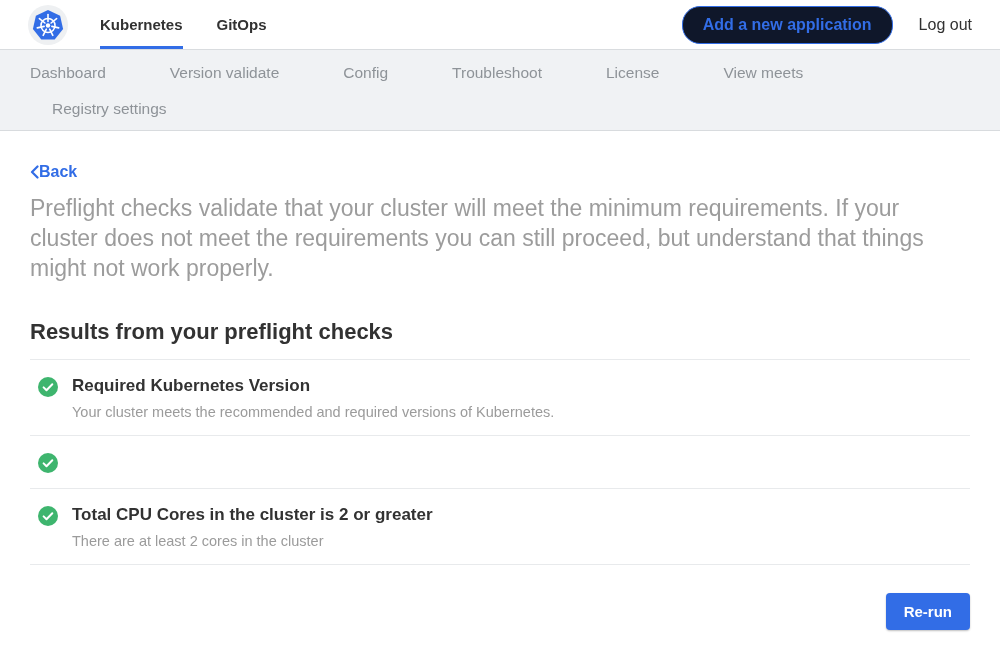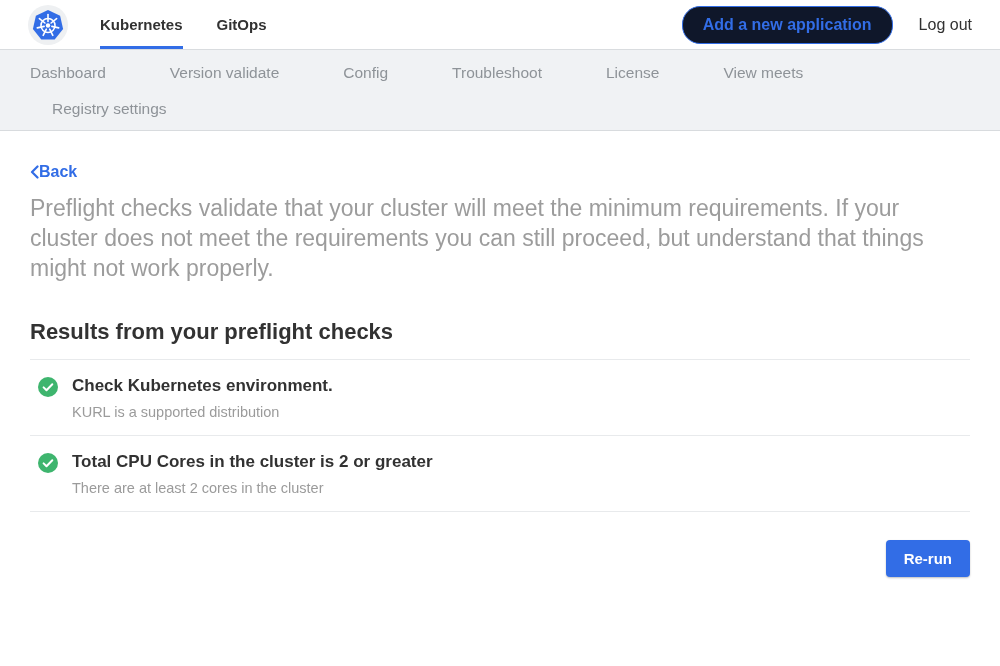--- a/index.html
+++ b/index.html
@@ -197,30 +197,36 @@
     <span>Back</span>
   </div>
 
 
   <p class="page-desc">Preflight checks validate that your cluster will meet the minimum requirements. If your cluster does not meet the requirements you can still proceed, but understand that things might not work properly.</p>
 
   <h2 class="results-title">Results from your preflight checks</h2>
 
   <div class="check-list">
 
-
     <div class="check-row">
       <svg class="check-icon" width="20" height="20" viewBox="0 0 20 20">
         <circle cx="10" cy="10" r="10" fill="#3eb56e"></circle>
         <path d="M5.6 10.4 L8.5 13.2 L14.3 7.2" fill="none" stroke="#ffffff" stroke-width="2" stroke-linecap="round" stroke-linejoin="round"></path>
       </svg>
       <div>
-        <div class="check-title">Check Kubernetes environment.</div>
-        <div class="check-detail">KURL is a supported distribution</div>
+        <div class="check-title">Required Kubernetes Version</div>
+        <div class="check-detail">Your cluster meets the recommended and required versions of Kubernetes.</div>
       </div>
+    </div>
+
+    <div class="check-row">
+      <svg class="check-icon" width="20" height="20" viewBox="0 0 20 20">
+        <circle cx="10" cy="10" r="10" fill="#3eb56e"></circle>
+        <path d="M5.6 10.4 L8.5 13.2 L14.3 7.2" fill="none" stroke="#ffffff" stroke-width="2" stroke-linecap="round" stroke-linejoin="round"></path>
+      </svg>
     </div>
 
     <div class="check-row">
       <svg class="check-icon" width="20" height="20" viewBox="0 0 20 20">
         <circle cx="10" cy="10" r="10" fill="#3eb56e"></circle>
         <path d="M5.6 10.4 L8.5 13.2 L14.3 7.2" fill="none" stroke="#ffffff" stroke-width="2" stroke-linecap="round" stroke-linejoin="round"></path>
       </svg>
       <div>
         <div class="check-title">Total CPU Cores in the cluster is 2 or greater</div>
         <div class="check-detail">There are at least 2 cores in the cluster</div>

